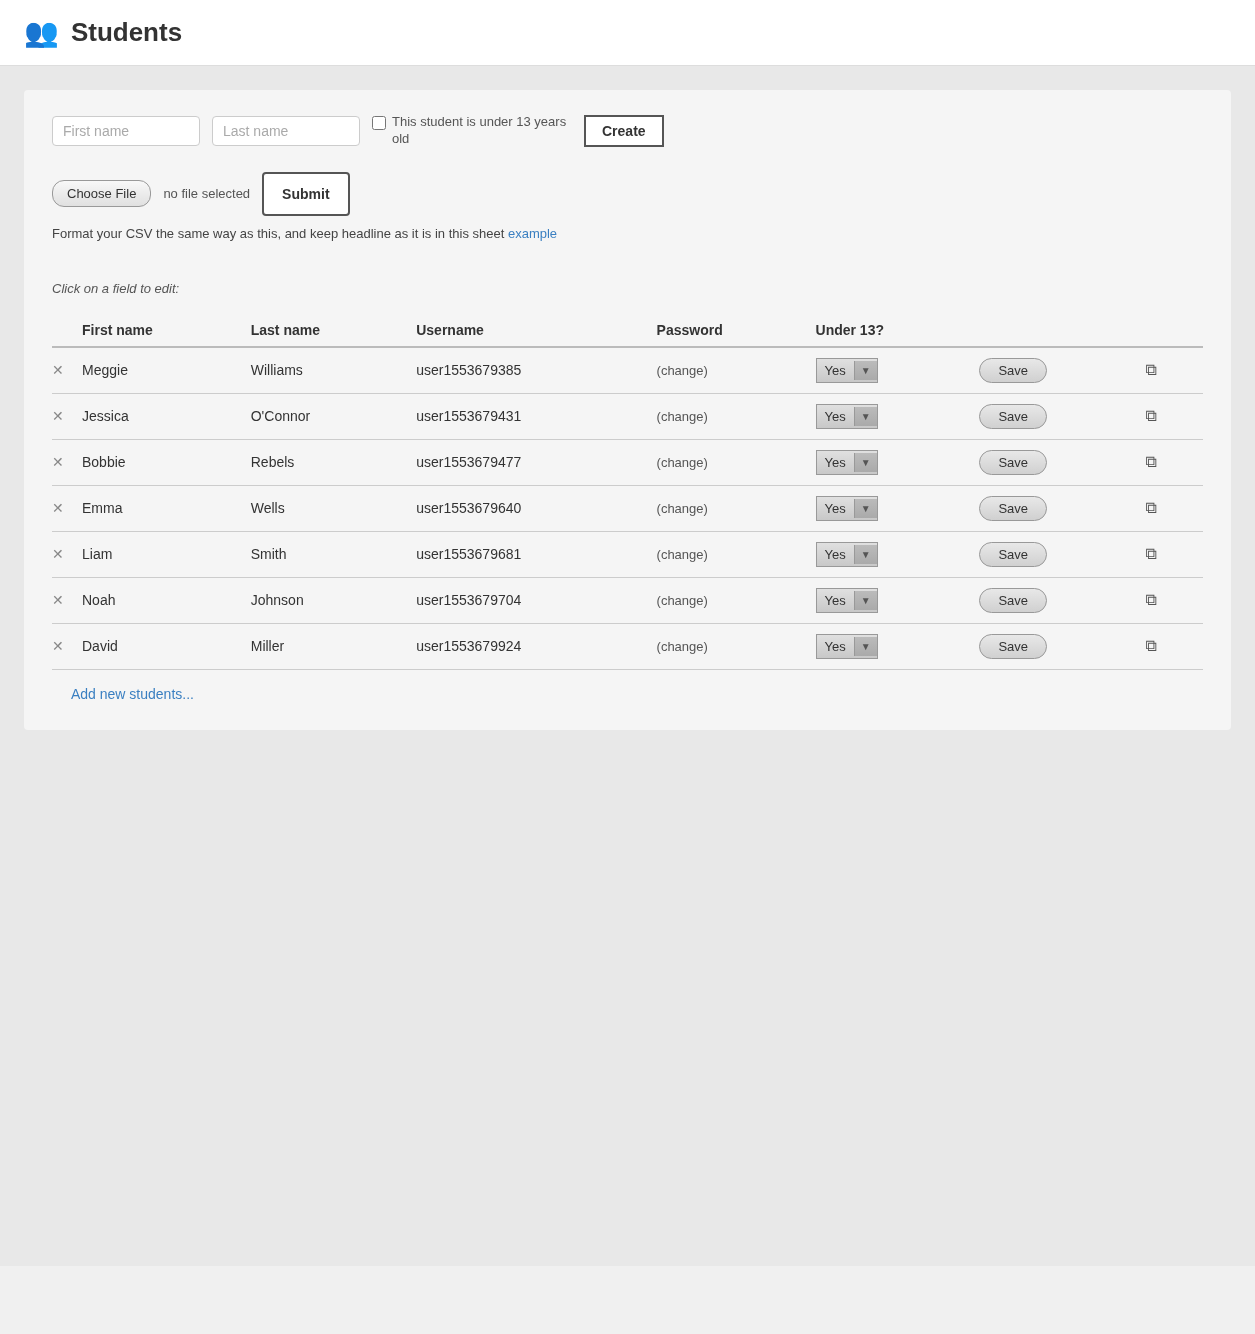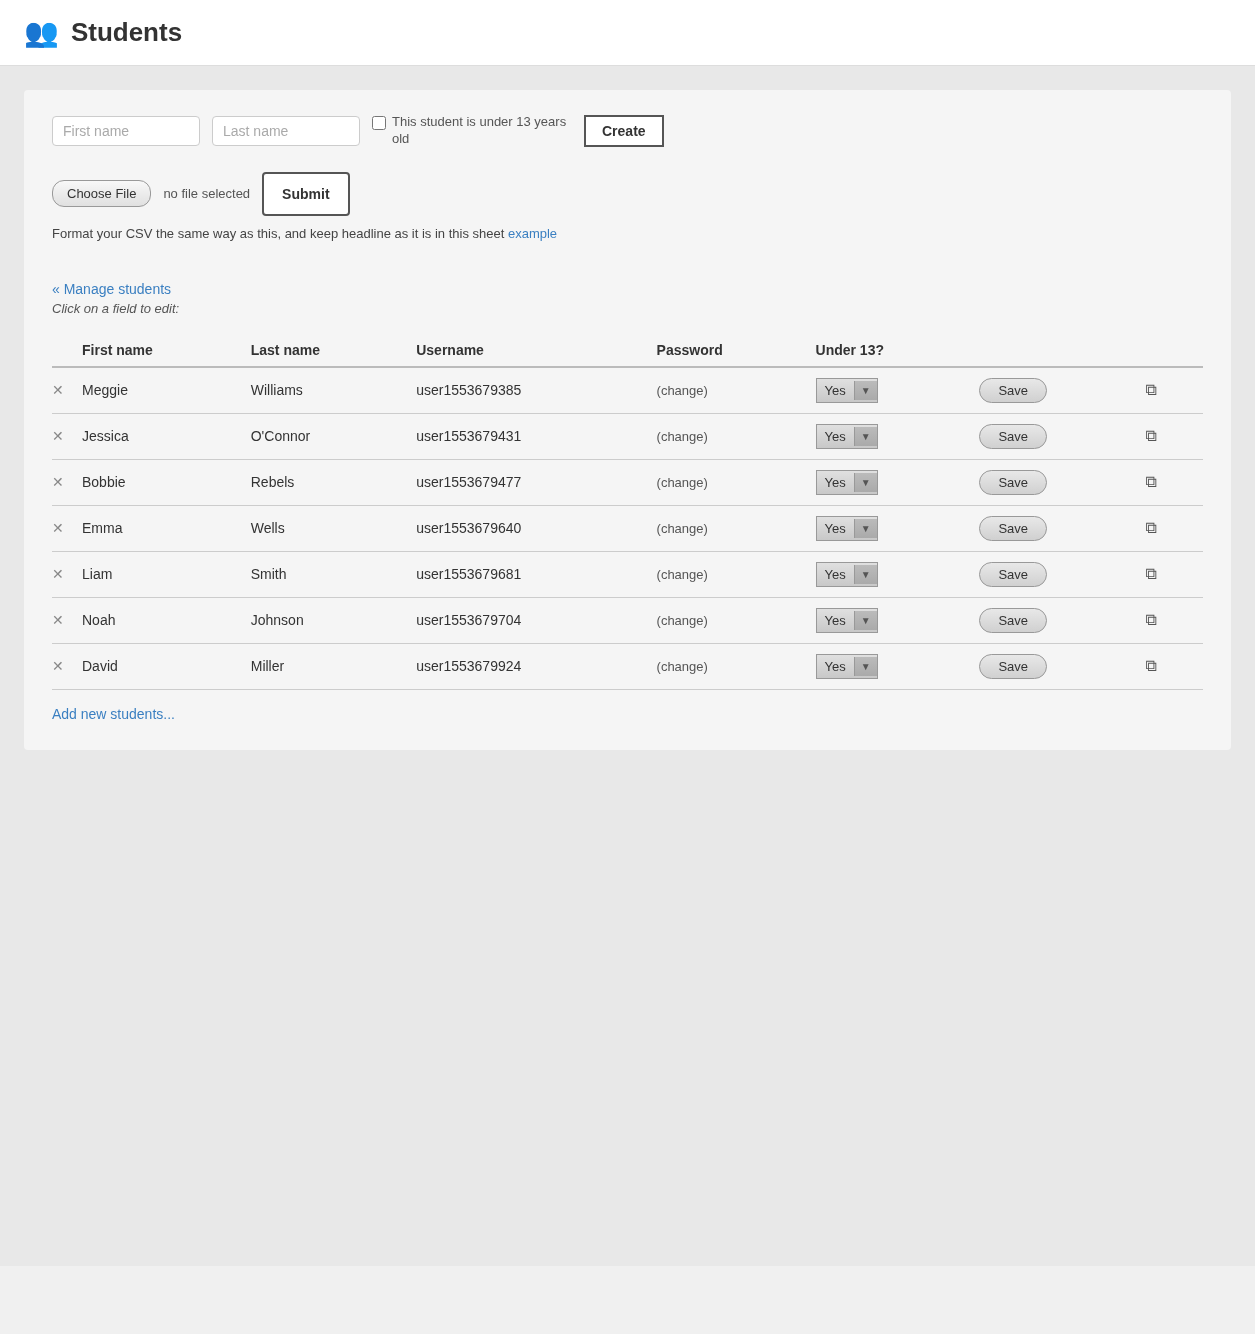--- a/index.html
+++ b/index.html
@@ -255,20 +255,21 @@
       font-size: 16px;
       padding: 2px 4px;
     }
 
     .add-students-link {
       color: #3a7fc1;
       text-decoration: none;
       font-size: 14px;
       display: block;
       margin-top: 16px;
+      margin-left: 19px;
     }
 
     .manage-section {
       margin-top: 40px;
     }
   </style>
 </head>
 <body>
 
 <div class="page-wrapper">
@@ -298,21 +299,20 @@
           <span class="no-file-text">no file selected</span>
           <button class="submit-btn">Submit</button>
         </div>
 
         <div class="csv-hint">
           <span>Format your CSV the same way as this, and keep headline as it is in this sheet </span><a href="#">example</a>
         </div>
       </div>
 
       <div class="manage-section">
-        <a href="#" class="manage-link">« Manage students</a>
         <div class="edit-hint">Click on a field to edit:</div>
 
         <table class="students-table">
           <thead>
             <tr>
               <th></th>
               <th>First name</th>
               <th>Last name</th>
               <th>Username</th>
               <th>Password</th>

